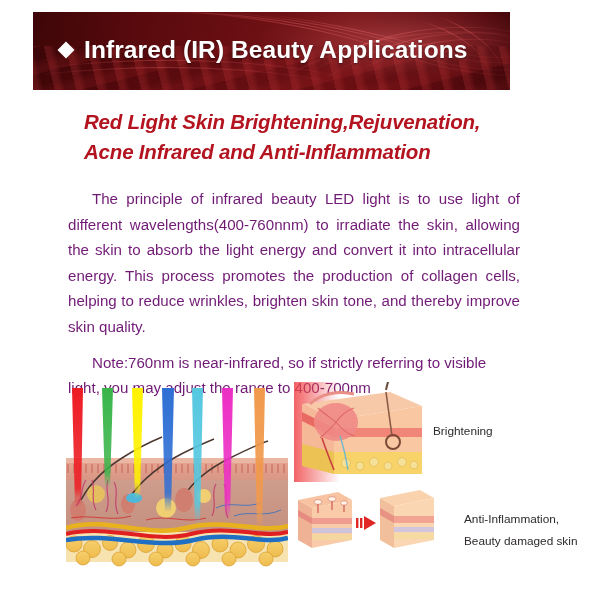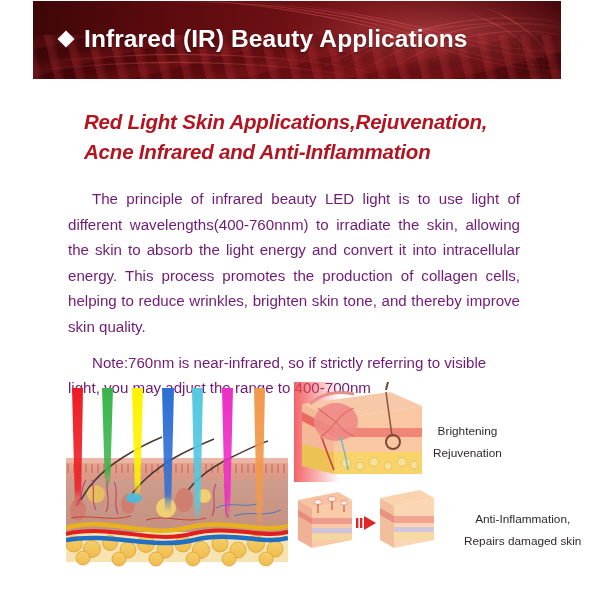--- a/index.html
+++ b/index.html
@@ -12,22 +12,22 @@
     background: #ffffff;
     font-family: "Liberation Sans", sans-serif;
     overflow: hidden;
     position: relative;
   }
 
   
   .banner {
     position: absolute;
     left: 33px;
-    top: 1px;
-    width: 528px;
+    top: 12px;
+    width: 477px;
     height: 78px;
     overflow: hidden;
     background:
       radial-gradient(ellipse 60% 80% at 78% 45%, rgba(150,30,35,0.55) 0%, rgba(120,20,25,0.15) 45%, rgba(0,0,0,0) 72%),
       linear-gradient(100deg, #3d0608 0%, #590a0d 22%, #6d1014 48%, #741115 66%, #5c0b0f 86%, #40070a 100%);
   }
   .banner-streaks {
     position: absolute;
     inset: 0;
     pointer-events: none;
@@ -106,21 +106,20 @@
   .para + .para { margin-top: 10px; }
   .para.last { text-align: left; }
 
   
   .figure-area {
     position: absolute;
     left: 0;
     top: 382px;
     width: 600px;
     height: 205px;
-    text-align: center;
   }
 
   
   .skin-penetration {
     position: absolute;
     left: 66px;
     top: 6px;
     width: 222px;
     height: 180px;
   }
@@ -191,21 +190,21 @@
     </g>
   </svg>
   <div class="banner-weave"></div>
   <div class="banner-title">
     <span class="diamond-icon"></span>
     <span>Infrared (IR) Beauty Applications</span>
   </div>
 </div>
 
 <div class="heading">
-  <span class="heading-line">Red Light Skin Applications,Rejuvenation,</span>
+  <span class="heading-line">Red Light Skin Brightening,Rejuvenation,</span>
   <span class="heading-line">Acne Infrared and Anti-Inflammation</span>
 </div>
 
 <div class="body-copy">
   <p class="para">The principle of infrared beauty LED light is to use light of different wavelengths(400-760nnm) to irradiate the skin, allowing the skin to absorb the light energy and convert it into intracellular energy. This process promotes the production of collagen cells, helping to reduce wrinkles, brighten skin tone, and thereby improve skin quality.</p>
   <p class="para last">Note:760nm is near-infrared, so if strictly referring to visible light, you may adjust the range to 400-700nm</p>
 </div>
 
 <div class="figure-area">
 
@@ -412,19 +411,18 @@
       <polygon points="100,20 140,12 140,54 100,62" fill="#fbd6b3"></polygon>
       <rect x="100" y="30" width="40" height="7" fill="#f3a392"></rect>
       <polygon points="86,22 100,30 100,37 86,29" fill="#e89283"></polygon>
       <rect x="100" y="41" width="40" height="5" fill="#d2c6de"></rect>
       <rect x="100" y="47" width="40" height="6" fill="#f5daa2"></rect>
     </g>
   </svg>
 
   <div class="labels-top">
     <span class="label-line">Brightening</span>
-    <span class="label-line">Rejuvenation</span>
   </div>
   <div class="labels-bottom">
     <span class="label-line">Anti-Inflammation,</span>
-    <span class="label-line">Repairs damaged skin</span>
+    <span class="label-line">Beauty damaged skin</span>
   </div>
 </div>
 
 </body></html>

